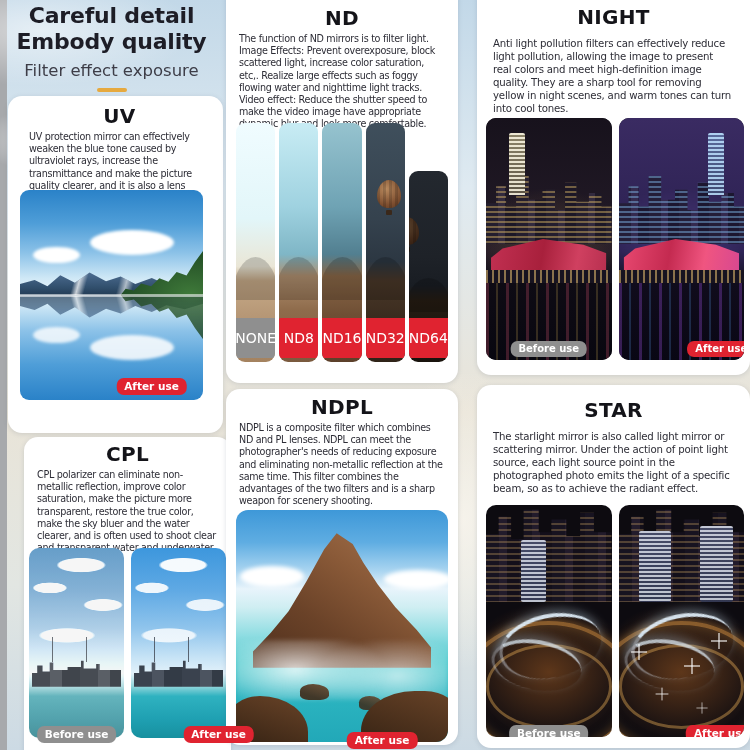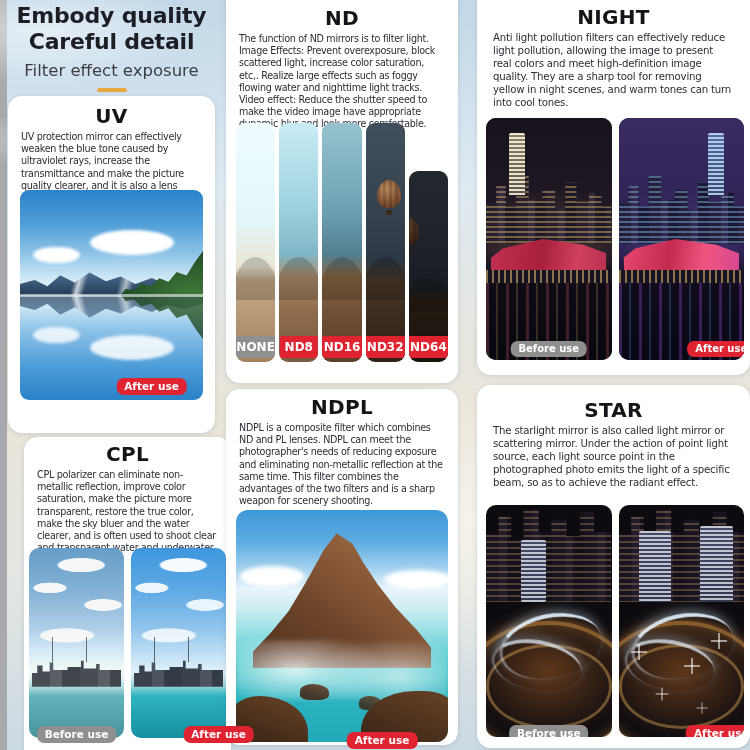--- a/index.html
+++ b/index.html
@@ -18,35 +18,35 @@
       linear-gradient(90deg,#a7a9ac 0 7px, rgba(0,0,0,0) 7px),
       linear-gradient(180deg,#c2d8e8 0%,#dfeaf1 25%,#e9e4d8 55%,#e2e6e2 78%,#ccdae4 100%);
   }
   
   .brand{position:absolute;left:8px;top:3px;width:207px;text-align:center;}
   .brand-title{font-size:22px;font-weight:800;color:#1d1d26;line-height:1.2;letter-spacing:-.2px;}
   .brand-sub{margin-top:5px;font-size:16.5px;color:#3d3d47;}
   .brand-divider{width:30px;height:4.5px;border-radius:3px;background:var(--divider,#e6a93f);margin:8px auto 0;}
   
   .card{position:absolute;background:#fff;border-radius:14px;box-shadow:0 1px 5px rgba(80,90,110,.18);}
-  #uv-card{left:8px;top:96px;width:207px;height:337px;}
+  #uv-card{left:8px;top:96px;width:207px;height:337px;padding-left:8px;}
   #cpl-card{left:24px;top:437px;width:207px;height:346px;}
   #nd-card{left:226px;top:-14px;width:232px;height:397px;}
   #ndpl-card{left:226px;top:389px;width:232px;height:356px;}
   #night-card{left:477px;top:-14px;width:273px;height:389px;}
   #star-card{left:477px;top:385px;width:273px;height:363px;}
   .card-title{margin:0;text-align:center;font-size:20px;font-weight:bold;color:#141419;letter-spacing:.3px;}
   #uv-card .card-title{padding-top:8px;}
   #cpl-card .card-title{padding-top:5px;}
   #nd-card .card-title{padding-top:20px;}
   #ndpl-card .card-title{padding-top:6px;}
   #night-card .card-title{padding-top:19px;}
   #star-card .card-title{padding-top:13px;}
   .card-text{margin:3px 13px 0;font-size:9.6px;line-height:1.27;letter-spacing:-.3px;color:#2d2d36;}
-  #night-card .card-text,#star-card .card-text{margin:3px 16px 0;font-size:10.2px;letter-spacing:-.2px;}
+  #night-card .card-text,#star-card .card-text{margin:9px 16px 0;font-size:10.2px;letter-spacing:-.2px;}
   
   .tag{position:absolute;left:50%;transform:translateX(-50%);white-space:nowrap;
        font-size:10.5px;font-weight:bold;color:#fff;padding:2px 8px 3px;border-radius:7px;z-index:6;}
   .tag.red{background:var(--accent-red,#e02330);margin-left:40px;}
   .tag.gray{background:var(--tag-gray,#8f8f8f);}
   
   .photo-wrap{position:absolute;}
   .photo{position:absolute;inset:0;border-radius:9px;overflow:hidden;}
   .shape{position:absolute;}
   
@@ -89,21 +89,21 @@
   
   .nd-strips{position:absolute;left:10px;right:10px;top:137px;height:239px;display:flex;gap:4px;}
   .nd-strip{flex:1;position:relative;border-radius:9px;overflow:hidden;}
   .nd-strip .hill{left:-10%;right:-10%;top:56%;height:18%;border-radius:50% 50% 0 0/100% 100% 0 0;background:rgba(0,0,0,.18);}
   .nd-strip.s1{background:linear-gradient(180deg,#f0fcff 0%,#e2f6f9 40%,#eae6d6 60%,#c6aa88 66%,#b79877 80%,#a4825f 100%);}
   .nd-strip.s2{background:linear-gradient(180deg,#c8ecf4 0%,#9fd2e0 35%,#7fb6c6 55%,#b09070 64%,#8f6c4c 78%,#7a5a3e 100%);text-align:center;}
   .nd-strip.s3{background:linear-gradient(180deg,#96c3cf 0%,#6fa3b4 35%,#527f90 55%,#8a6848 64%,#6f4f35 80%,#5c402a 100%);}
   .nd-strip.s4{background:linear-gradient(180deg,#3f4f5c 0%,#35424e 40%,#2c3742 58%,#4a3829 66%,#3a2b1e 82%,#2f2318 100%);}
   .nd-strip.s5{background:linear-gradient(180deg,#23282f 0%,#1e2228 45%,#191d23 60%,#261d13 68%,#1e1710 84%,#19130d 100%);margin-top:48px;}
   .nd-label{position:absolute;bottom:4px;left:50%;transform:translateX(-50%);
-    font-size:12px;font-weight:bold;color:#fff;padding:4px 5px;border-radius:2px;white-space:nowrap;z-index:4;}
+    font-size:14px;font-weight:normal;color:#fff;padding:12px 5px;border-radius:2px;white-space:nowrap;z-index:4;}
   .nd-label.red{background:var(--accent-red,#e02330);}
   .nd-label.gray{background:var(--tag-gray,#8f8f8f);}
   .balloon{position:absolute;top:24%;width:24px;height:28px;
     border-radius:50% 50% 44% 44%/58% 58% 42% 42%;
     background:
       repeating-linear-gradient(90deg,rgba(0,0,0,.16) 0 3px,transparent 3px 6px),
       radial-gradient(circle at 38% 32%,#b98a5e,#7e4f30 65%,#5e3a22);}
   .balloon::after{content:"";position:absolute;left:50%;bottom:-7px;transform:translateX(-50%);
     width:6px;height:5px;background:#3a281a;border-radius:1px;}
   .s4 .balloon{left:30%;}
@@ -195,22 +195,22 @@
   .glint.g1{left:10%;top:60%;} .glint.g2{left:52%;top:66%;} .glint.g3{left:74%;top:55%;}
   .glint.g4{left:28%;top:78%;transform:scale(.8);} .glint.g5{left:60%;top:84%;transform:scale(.7);}
 </style>
 </head>
 <body>
 
 <div class="bg"></div>
 
 <header class="brand">
   <div class="brand-title">
+    <div>Careful detail</div>
     <div>Embody quality</div>
-    <div>Careful detail</div>
   </div>
   <div class="brand-sub">Filter effect exposure</div>
   <div class="brand-divider"></div>
 </header>
 
 <section class="card" id="uv-card">
   <h2 class="card-title">UV</h2>
   <p class="card-text">UV protection mirror can effectively weaken the blue tone caused by ultraviolet rays, increase the transmittance and make the picture quality clearer, and it is also a lens protection mirror.</p>
   <div class="photo-wrap uv-wrap">
     <div class="photo uv">

